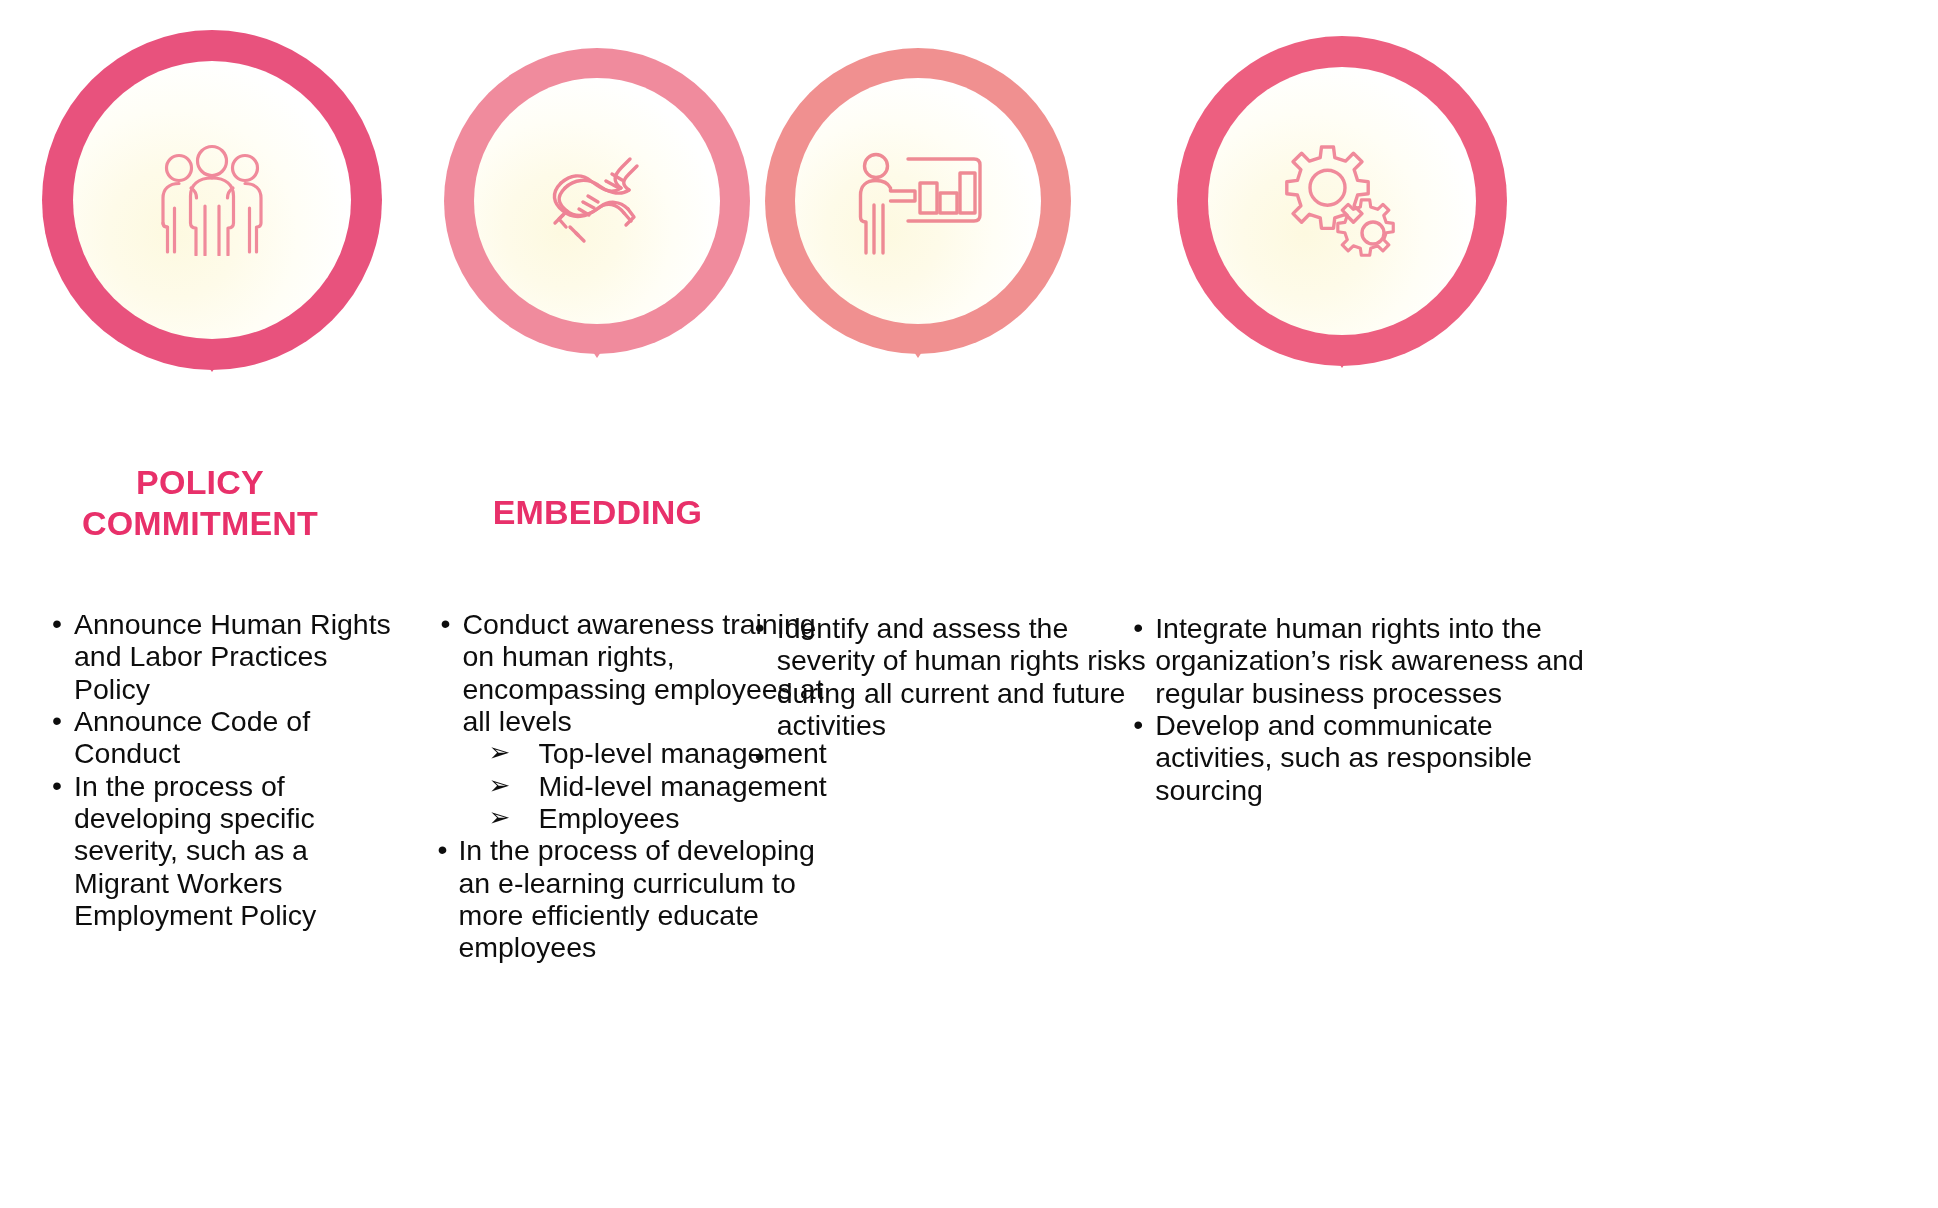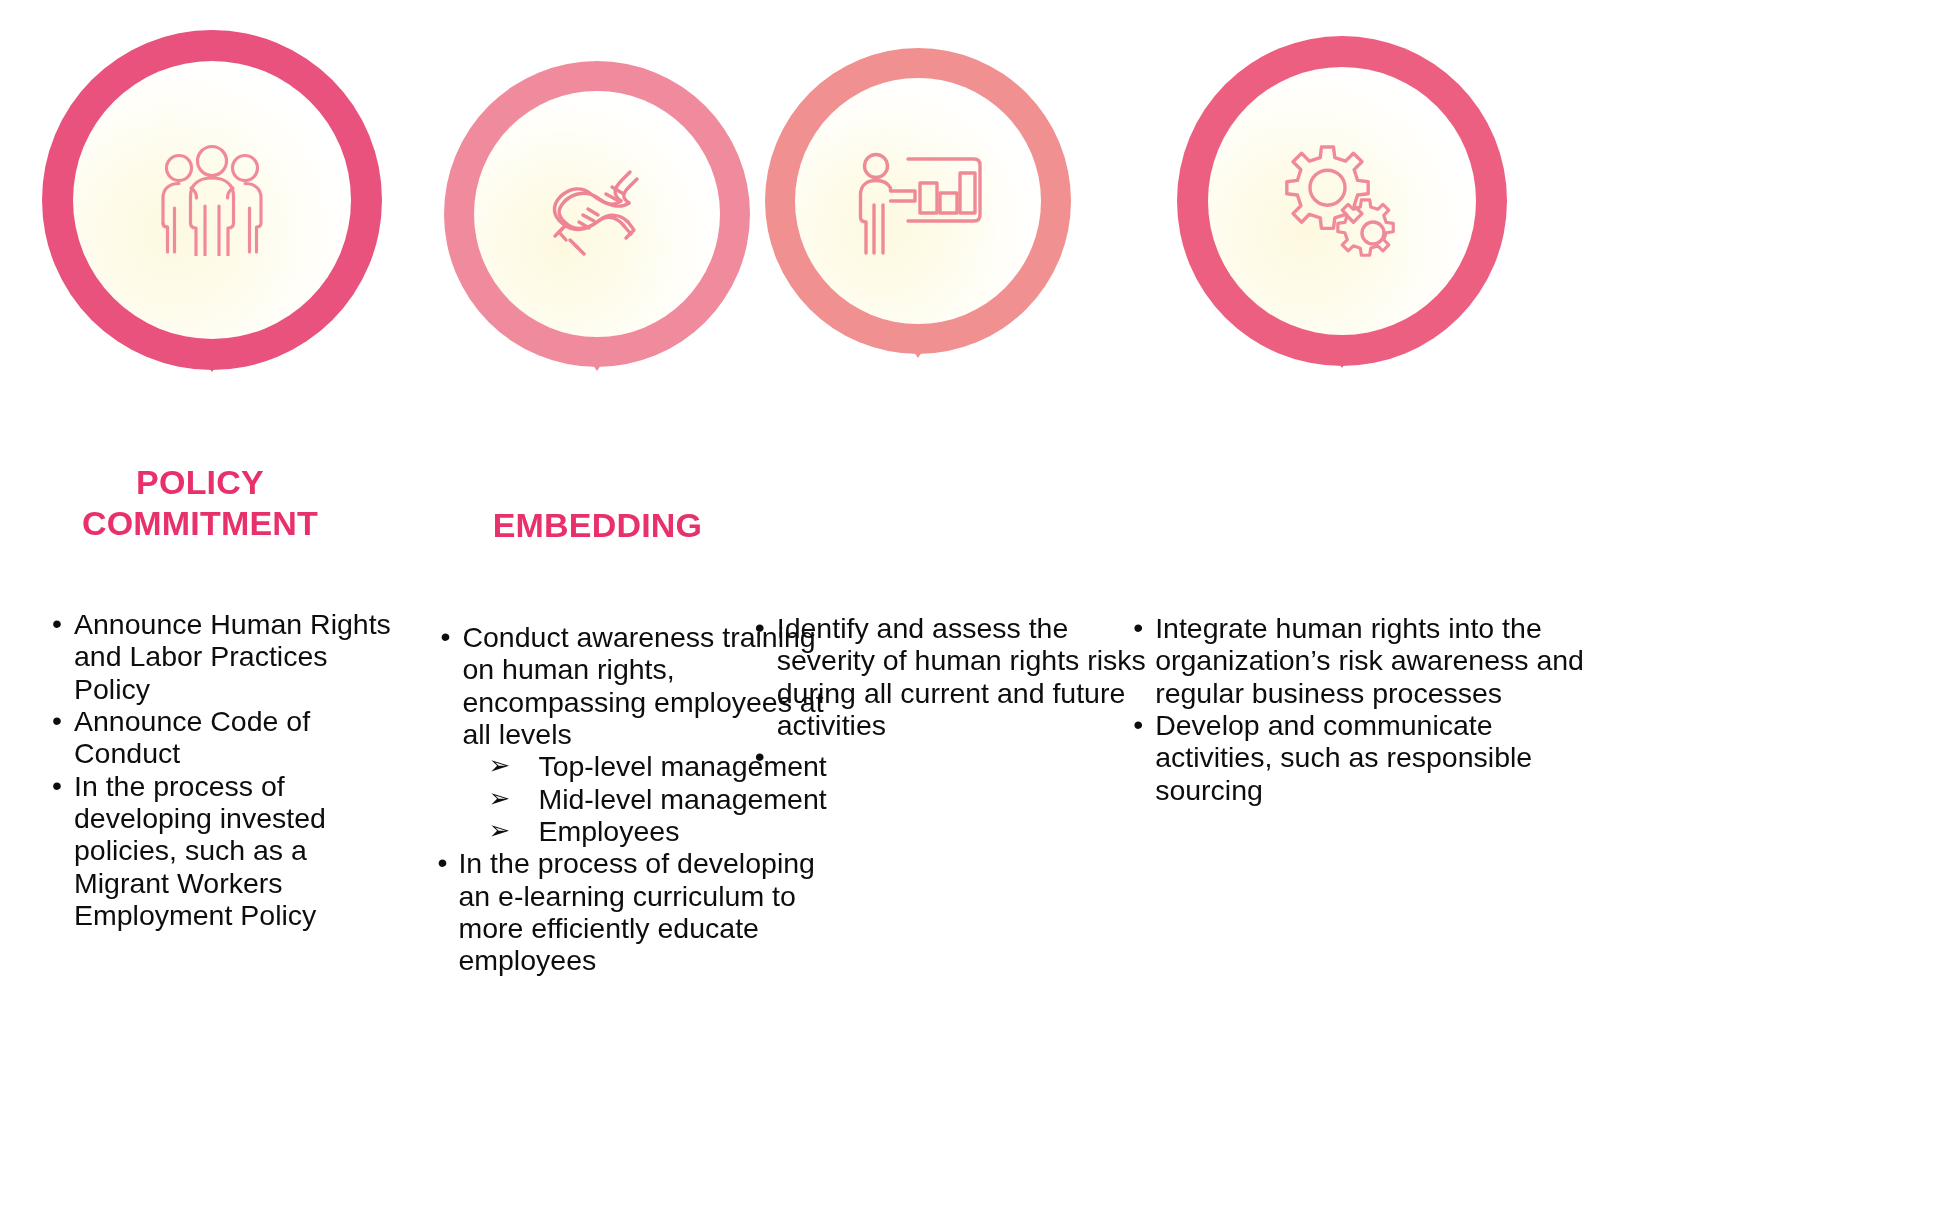--- a/index.html
+++ b/index.html
@@ -7,21 +7,21 @@
   body {
     font-family:"Liberation Sans", sans-serif;
     color:#111;
     overflow:hidden;
   }
   .board { position:relative; width:1938px; height:1208px; }
 
   .cols { display:flex; width:1560px; height:1208px; }
   .col { position:relative; }
   .col.c1 { width:540px; padding-left:40px; }
-  .col.c2 { width:390px;margin-top:13px; }
+  .col.c2 { width:390px; }
   .col.c3 { width:480px; }
   .col.c4 { width:528px; }
 
   
   .pin { position:relative; }
   .pin-ring {
     position:relative;
     border-radius:50%;
     display:flex; align-items:center; justify-content:center;
   }
@@ -124,21 +124,21 @@
         <li>
           <span class="bullet">•</span>
           <span>Announce Human Rights and Labor Practices Policy</span>
         </li>
         <li>
           <span class="bullet">•</span>
           <span>Announce Code of Conduct</span>
         </li>
         <li>
           <span class="bullet">•</span>
-          <span>In the process of developing invested policies, such as a Migrant Workers Employment Policy</span>
+          <span>In the process of developing specific severity, such as a Migrant Workers Employment Policy</span>
         </li>
       </ul>
     </div>
 
     <div class="col c2">
 
       <div class="pin" style="position:absolute;left:4px;top:48px;width:306px;height:306px;">
         <div class="pin-tail" style="top:254px;border-width:56px 37px 0 37px;border-top-color:#F08B9D;"></div>
         <div class="pin-ring" style="width:306px;height:306px;background:#F08B9D;">
           <div class="pin-inner" style="left:30px;top:30px;width:246px;height:246px;">

